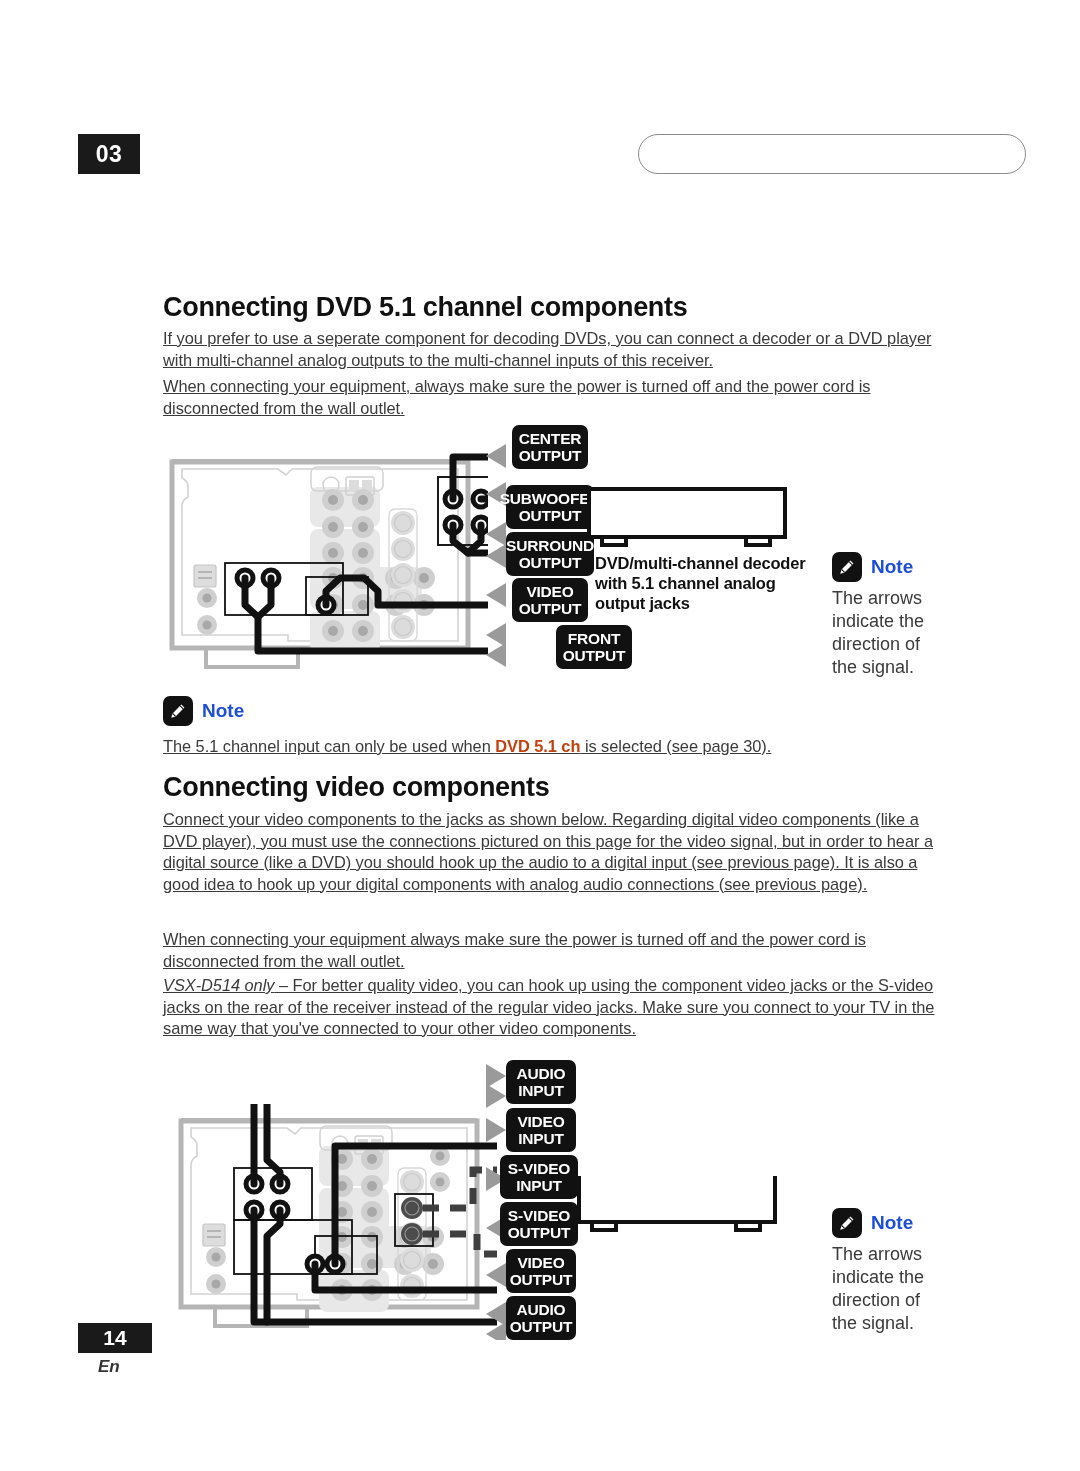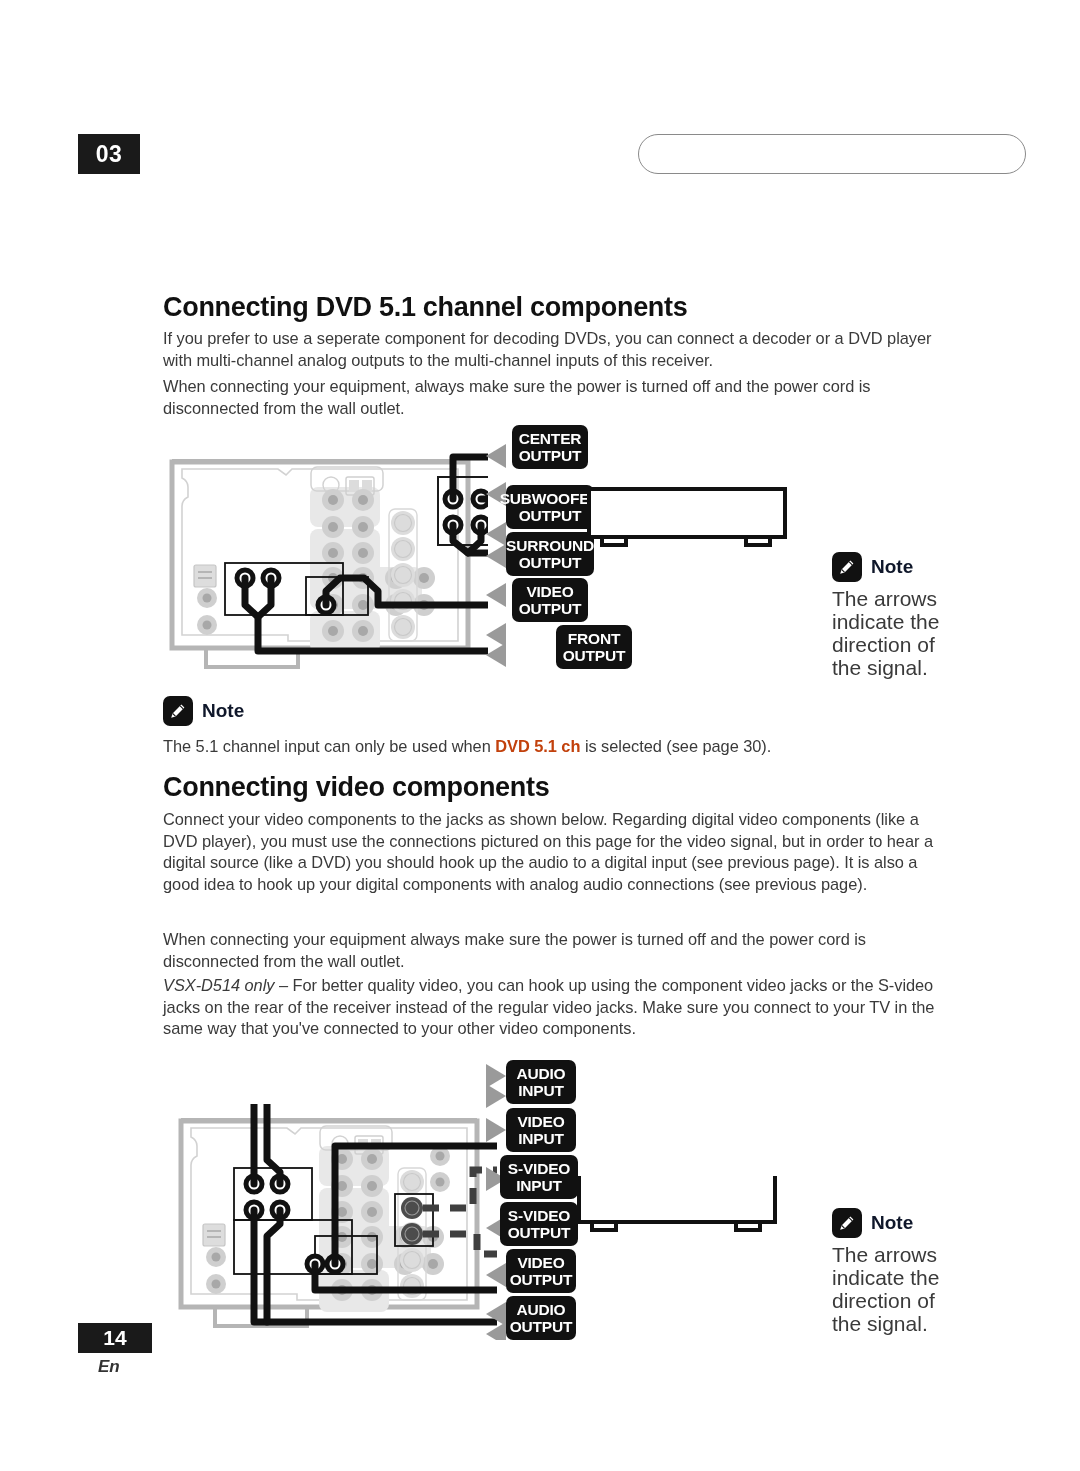--- a/index.html
+++ b/index.html
@@ -28,33 +28,34 @@
 
   
   .col{position:absolute;left:163px;width:786px;}
   h2.sec{
     font-size:27px;font-weight:bold;color:#111;margin:0;
     letter-spacing:-.3px;line-height:1.15;
   }
   p.body{
     font-size:16.4px;line-height:21.5px;color:#3a3a3a;margin:0;
     letter-spacing:-.05px;
+    text-decoration:underline;
   }
   p.body b{color:#c2410c;font-weight:bold;}
   p.body i{font-style:italic;}
 
   
   .note-head{display:flex;align-items:center;gap:9px;}
   .note-ico{
     width:30px;height:30px;background:#111;border-radius:7px;
     display:flex;align-items:center;justify-content:center;flex:0 0 auto;
   }
   .note-ico svg{display:block;}
-  .note-lbl{font-size:19px;font-weight:bold;color:#0f172a;}
-  .note-body{font-size:21px;line-height:21.5px;color:#3a3a3a;}
+  .note-lbl{font-size:19px;font-weight:bold;color:#1d4ed8;}
+  .note-body{font-size:18px;line-height:21.5px;color:#3a3a3a;}
   .note-side .note-body{line-height:23px;}
 
   
   .diagram{position:absolute;}
   .diagram svg{display:block;}
 
   
   .chip{
     position:absolute;background:#111;border-radius:7px;color:#fff;
     font-weight:bold;text-align:center;font-size:15.5px;line-height:17.5px;
@@ -235,20 +236,25 @@
   <div class="chip" style="left:512px;top:625px;width:76px;height:44px;margin-left:44px;">
     <span>FRONT</span>
     <span>OUTPUT</span>
   </div>
 
   <svg style="position:absolute;left:586px;top:486px;" width="208" height="62">
     <rect x="3" y="3" width="196" height="48" fill="#fff" stroke="#111" stroke-width="4"></rect>
     <path d="M16 51 L16 59 L40 59 L40 51" fill="none" stroke="#111" stroke-width="4"></path>
     <path d="M160 51 L160 59 L184 59 L184 51" fill="none" stroke="#111" stroke-width="4"></path>
   </svg>
+  <div class="devlabel" style="left:595px;top:553px;width:230px;">
+    <div>DVD/multi-channel decoder</div>
+    <div>with 5.1 channel analog</div>
+    <div>output jacks</div>
+  </div>
 
   <div class="note-side" style="position:absolute;left:832px;top:552px;width:118px;">
     <div class="note-head">
       <div class="note-ico">
         <svg width="20" height="20" viewBox="0 0 20 20">
             <path d="M3.2 16.8 L4.6 12.4 L13.4 3.6 L16.4 6.6 L7.6 15.4 Z" fill="#fff"></path>
             <path d="M4.6 12.4 L7.6 15.4" stroke="#111" stroke-width="1.1"></path>
             <path d="M12.2 4.8 L15.2 7.8" stroke="#111" stroke-width="1.1"></path>
           </svg>
       </div>

